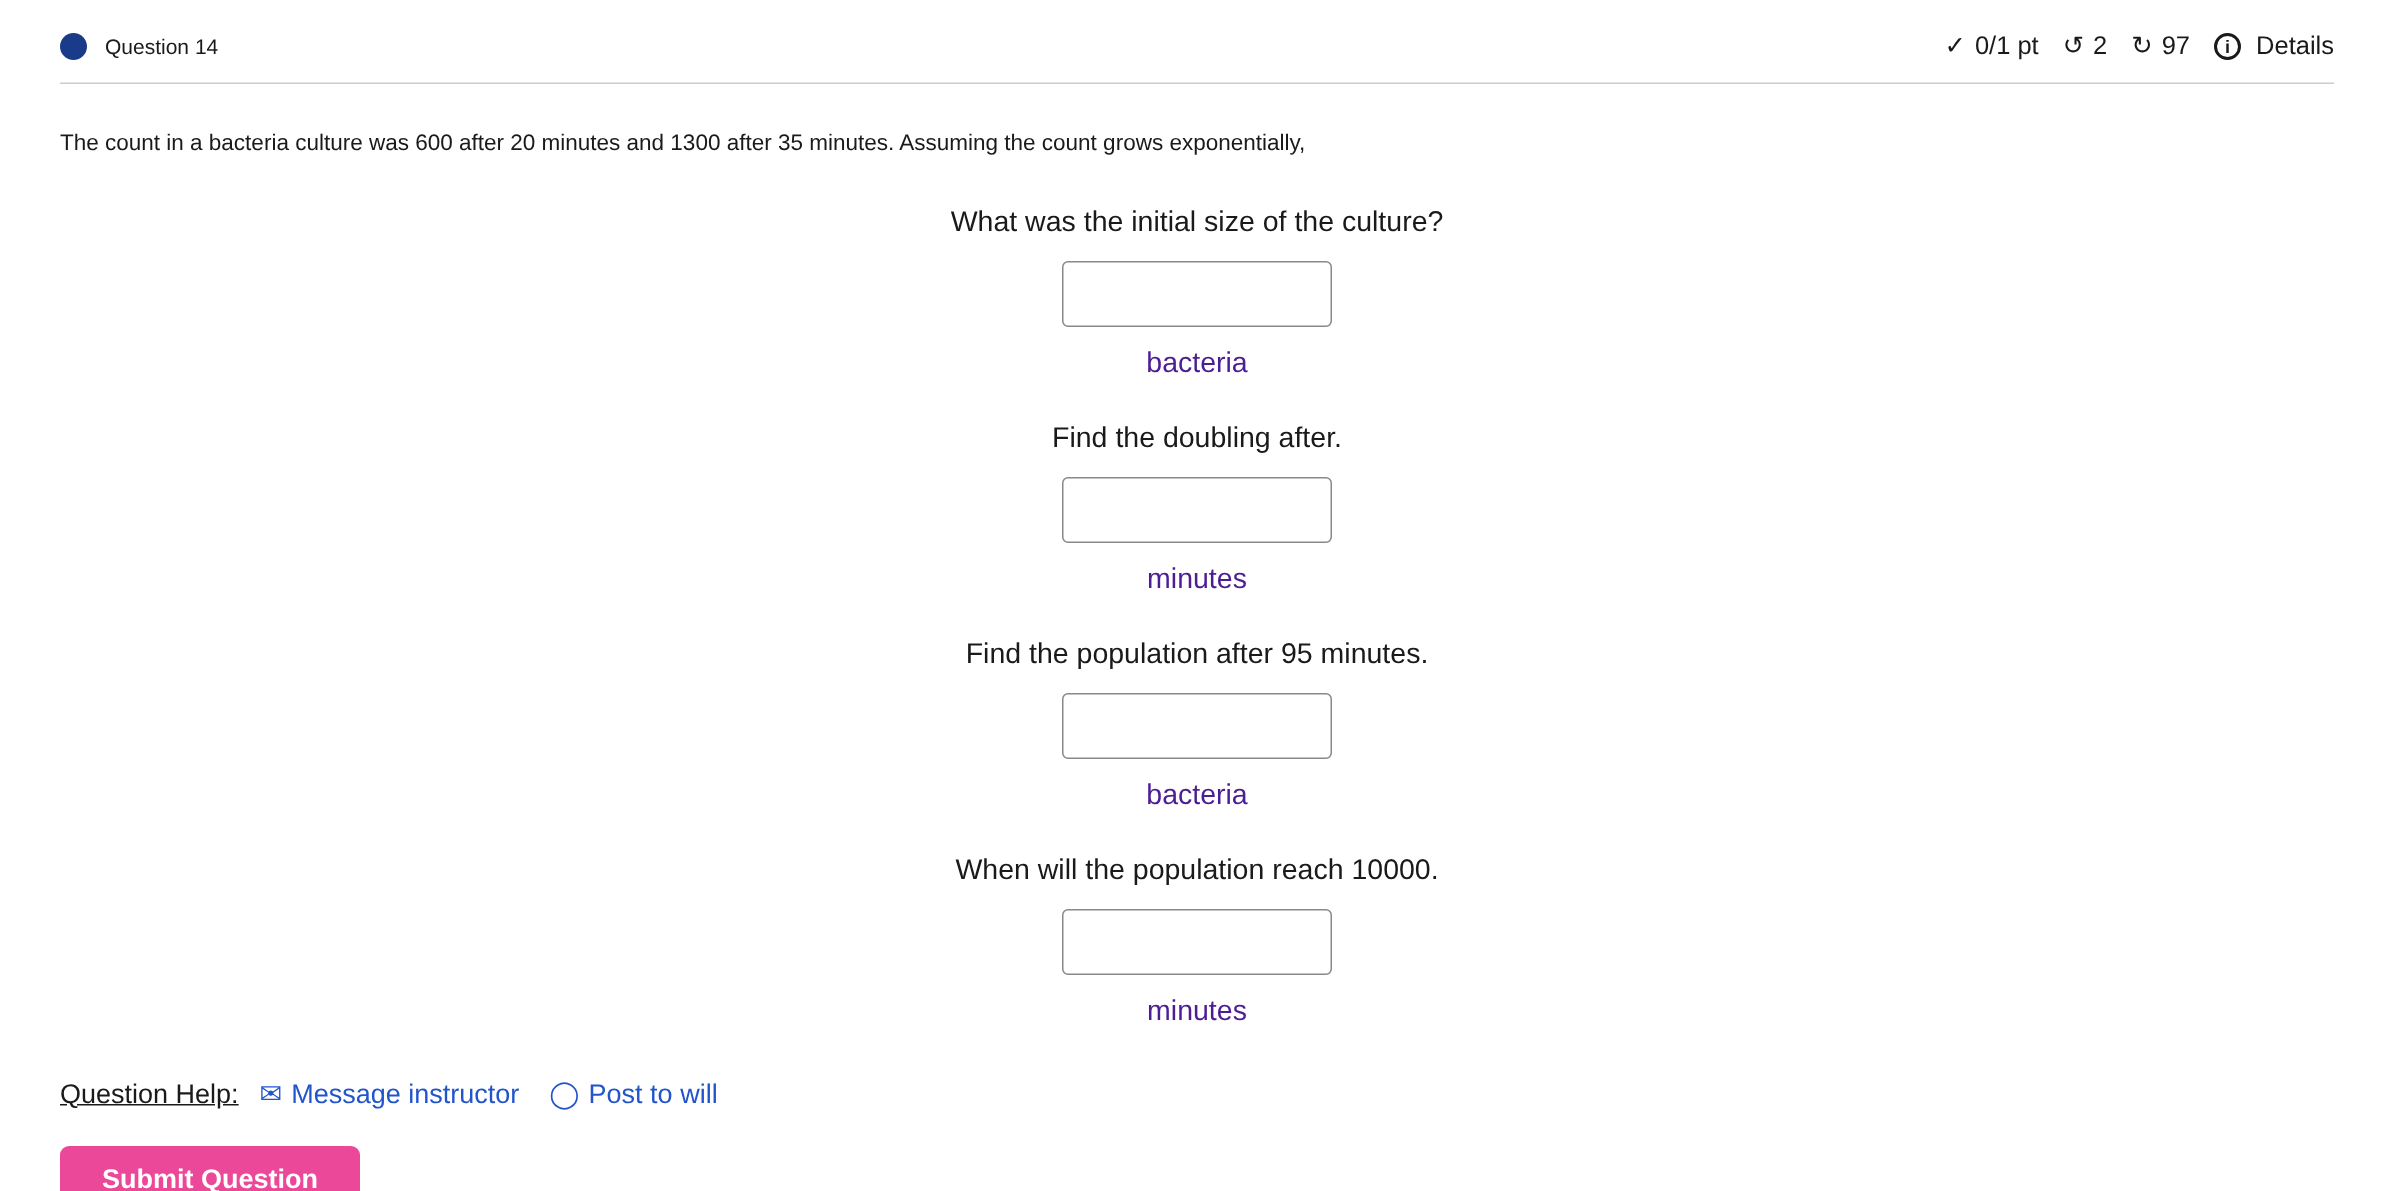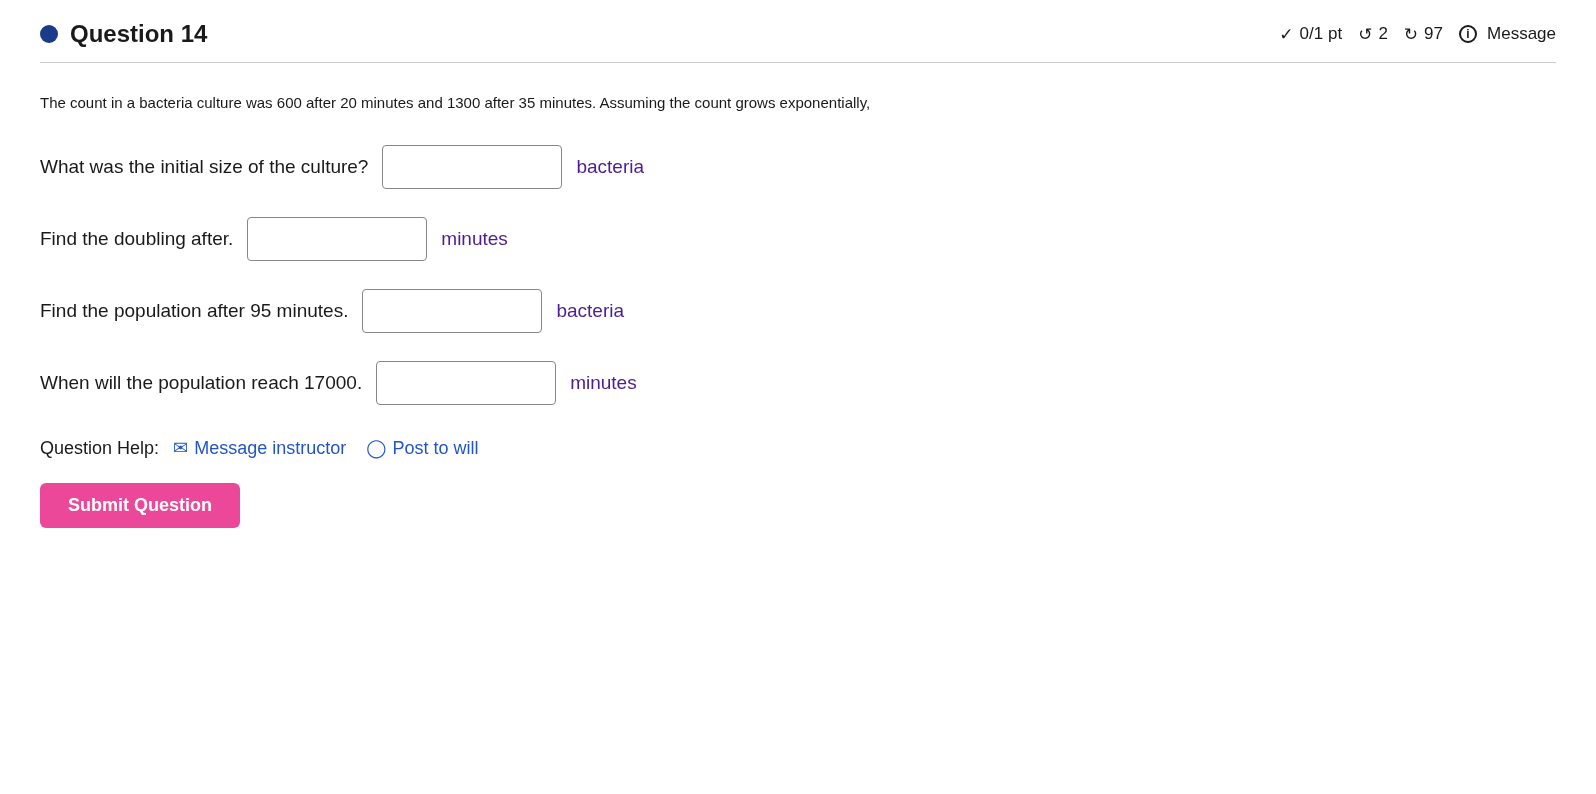--- a/index.html
+++ b/index.html
@@ -37,22 +37,22 @@
 
     .blue-circle {
       width: 18px;
       height: 18px;
       border-radius: 50%;
       background-color: #1a3a8a;
       flex-shrink: 0;
     }
 
     .question-title {
-      font-size: 24px;
-      font-weight: bold;
+      font-size: 14px;
+      font-weight: normal;
       font-family: Arial, sans-serif;
     }
 
     .question-meta {
       display: flex;
       align-items: center;
       gap: 16px;
       font-family: Arial, sans-serif;
       font-size: 17px;
       color: #1a1a1a;
@@ -85,20 +85,21 @@
       gap: 28px;
       margin-bottom: 32px;
     }
 
     .question-row {
       display: flex;
       align-items: center;
       gap: 14px;
       font-family: Arial, sans-serif;
       font-size: 19px;
+      flex-direction: column;
     }
 
     .answer-input {
       border: 1.5px solid #888888;
       border-radius: 4px;
       padding: 8px 12px;
       font-size: 17px;
       width: 180px;
       height: 44px;
       outline: none;
@@ -114,20 +115,21 @@
       align-items: center;
       gap: 6px;
       font-family: Arial, sans-serif;
       font-size: 18px;
       margin-bottom: 24px;
     }
 
     .help-label {
       color: #1a1a1a;
       font-weight: normal;
+      text-decoration: underline;
     }
 
     .help-link {
       color: #2255cc;
       text-decoration: none;
       display: flex;
       align-items: center;
       gap: 6px;
       margin-left: 8px;
     }
@@ -177,21 +179,21 @@
       <span class="meta-group">
         <span style="font-size:17px;">↺</span>
         <span>2</span>
       </span>
       <span class="meta-group">
         <span style="font-size:17px;">↻</span>
         <span>97</span>
       </span>
       <span class="meta-group" style="cursor:pointer;">
         <span class="info-circle">i</span>
-        <span>Message</span>
+        <span>Details</span>
       </span>
     </div>
   </div>
 
   
   <div class="question-body">The count in a bacteria culture was 600 after 20 minutes and 1300 after 35 minutes. Assuming the count grows exponentially,</div>
 
   
   <div class="question-rows">
 
@@ -207,21 +209,21 @@
       <span class="unit-label">minutes</span>
     </div>
 
     <div class="question-row">
       <span>Find the population after 95 minutes.</span>
       <input class="answer-input" type="text" style="">
       <span class="unit-label">bacteria</span>
     </div>
 
     <div class="question-row">
-      <span>When will the population reach 17000.</span>
+      <span>When will the population reach 10000.</span>
       <input class="answer-input" type="text" style="">
       <span class="unit-label">minutes</span>
     </div>
 
   </div>
 
   
   <div class="question-help">
     <span class="help-label">Question Help:</span>
     <a class="help-link" href="#">

